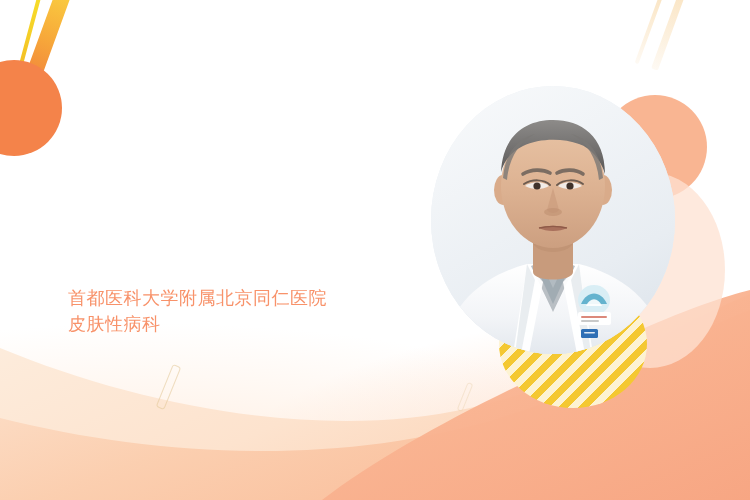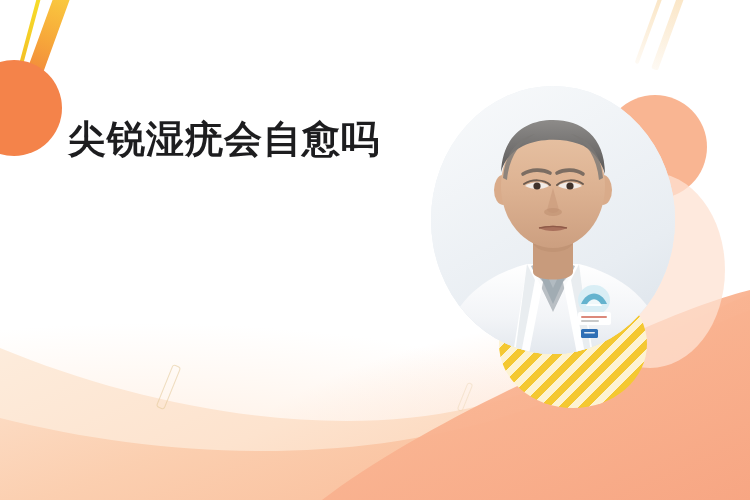--- a/index.html
+++ b/index.html
@@ -333,18 +333,21 @@
           <rect x="150" y="230" width="26" height="2" rx="1" fill="#d26b5a" opacity="0.8"></rect>
           <rect x="150" y="234" width="18" height="2" rx="1" fill="#c9c9c9"></rect>
           <rect x="150" y="243" width="17" height="9" rx="1.5" fill="#2f6fb5"></rect>
           <rect x="153" y="246" width="11" height="1.6" rx="0.8" fill="#ffffff" opacity="0.85"></rect>
         </g>
       </svg>
     </div>
   </div>
 
   <div class="text-block">
-    <h1 class="title">尖锐湿疣会自愈吗</h1>
-
-
+
+
+    <div class="hospital">
+      <span>首都医科大学附属北京同仁医院</span>
+      <span>皮肤性病科</span>
+    </div>
   </div>
 
 </div>
 
 </body></html>

